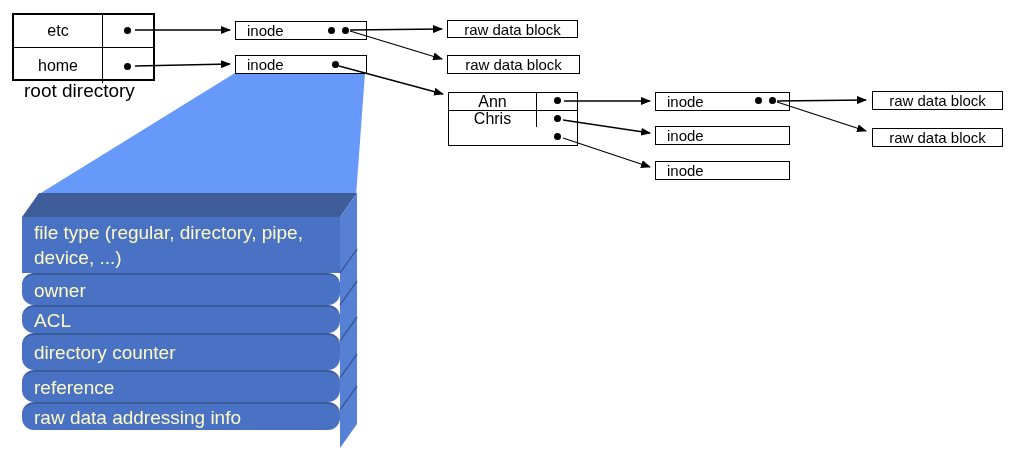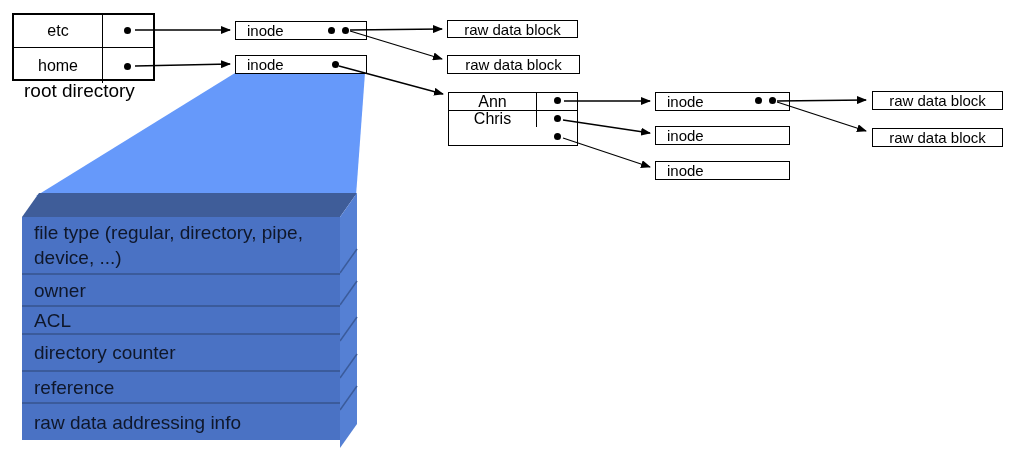--- a/index.html
+++ b/index.html
@@ -69,29 +69,29 @@
   
   .stack {
     position: absolute;
     left: 22px; top: 217px;
     width: 318px; height: 231px;
     display: flex;
     flex-direction: column;
   }
   .stack-row {
     background: var(--stack-front);
-    color: #0f172a;
+    color: #fef9c3;
     font-size: 19px;
     line-height: 25px;
     padding-left: 12px;
     padding-right: 6px;
     display: flex;
     align-items: center;
   }
-  .stack-row + .stack-row { border-top: 2px solid var(--stack-separator); }
+  .stack-row + .stack-row { border-top: 2px solid var(--stack-separator); border-radius: 12px; }
   .stack-row.tall { align-items: flex-start; padding-top: 3px; }
 </style>
 </head>
 <body>
 
 <div class="stage">
 
   <svg class="bg" viewBox="0 0 1017 464" xmlns="http://www.w3.org/2000/svg">
     <defs>
       <marker id="ah" markerUnits="userSpaceOnUse" markerWidth="10" markerHeight="8" refX="9" refY="4" orient="auto">
@@ -171,16 +171,16 @@
   <div class="dot" style="left:554px; top:133px;"></div>
   <div class="dot" style="left:755px; top:97px;"></div>
   <div class="dot" style="left:769px; top:97px;"></div>
 
   <div class="stack">
     <div class="stack-row tall" style="height:56px;">file type (regular, directory, pipe, device, ...)</div>
     <div class="stack-row" style="height:32px;">owner</div>
     <div class="stack-row" style="height:28px;">ACL</div>
     <div class="stack-row" style="height:37px;">directory counter</div>
     <div class="stack-row" style="height:32px;">reference</div>
-    <div class="stack-row" style="height:38px;">raw data addressing info</div>
+    <div class="stack-row" style="height:28px;">raw data addressing info</div>
   </div>
 
 </div>
 
 </body></html>

